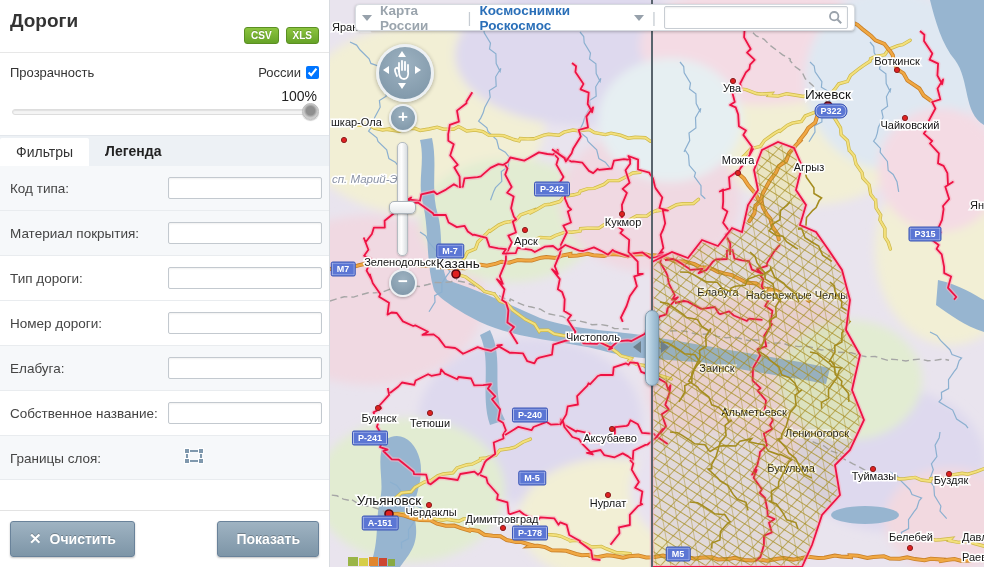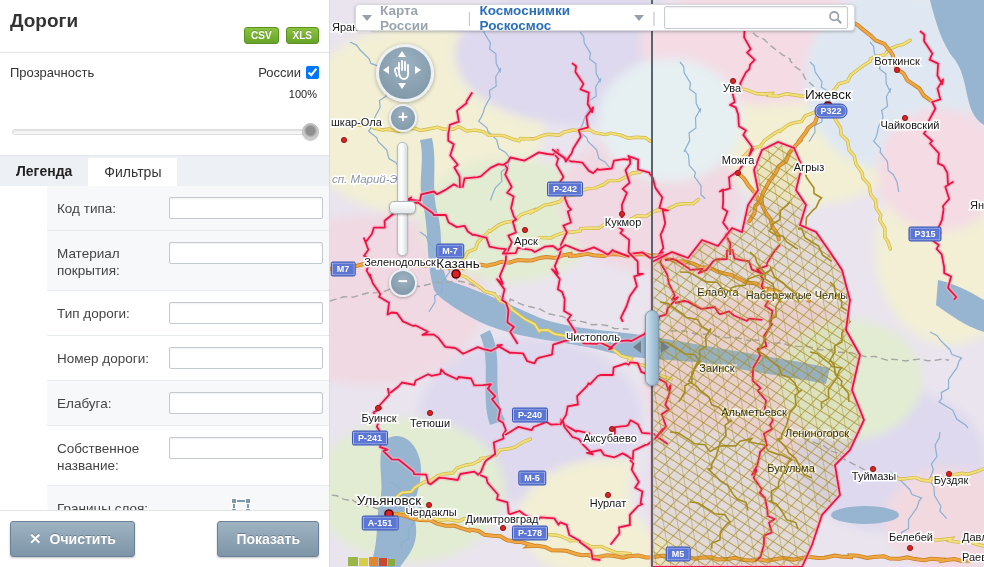--- a/index.html
+++ b/index.html
@@ -12,33 +12,33 @@
              padding:10px 10px 8px 10px;border-bottom:1px solid #e7e7e7;}
   .sb-title{font-size:19px;font-weight:bold;color:#333;line-height:22px;}
   .exports{display:flex;gap:7px;margin-top:17px;}
   .exp-btn{display:inline-block;padding:2px 6px;font-size:10px;font-weight:bold;color:#fff;
            background:linear-gradient(#8cc43f,#66a327);border:1px solid #5a8f22;border-radius:3px;
            text-shadow:0 -1px 0 rgba(0,0,0,.2);cursor:pointer;}
   .transp{padding:12px 10px 16px 10px;}
   .transp-row{display:flex;justify-content:space-between;align-items:center;font-size:13px;}
   .curtain{display:flex;align-items:center;gap:5px;}
   .curtain input{width:13px;height:13px;margin:0;}
-  .pct{text-align:right;font-size:11px;margin:8px 2px 24px 0;color:#222;}
+  .pct{text-align:right;font-size:14px;margin:8px 2px 0 0;color:#222;}
   .slider{position:relative;height:15px;margin:0 2px;}
   .slider .track{position:absolute;left:0;right:0;top:5px;height:4px;background:#f4f4f4;
                  border:1px solid #ddd;border-radius:3px;box-shadow:inset 0 1px 1px rgba(0,0,0,.08);}
   .slider .handle{position:absolute;right:-2px;top:-1px;width:15px;height:15px;border-radius:50%;
                   background:radial-gradient(circle at 50% 45%, #8f8f8f 0 38%, #c7c7c7 60%, #e9e9e9 100%);
                   border:1px solid #bbb;box-shadow:0 1px 1px rgba(0,0,0,.2);cursor:pointer;}
   .tabs{height:30px;background:#edf1f5;border-top:1px solid #e3e7ec;display:flex;align-items:flex-end;
         padding-left:0;}
   .tab{padding:0 16px;font-size:14px;line-height:30px;cursor:pointer;}
   .tab.inactive{font-weight:bold;color:#222;}
   .tab.active{background:#fff;height:28px;line-height:28px;color:#333;border-radius:2px 2px 0 0;}
-  .form{flex:1;overflow:hidden;background:#fff;margin-left:47px;}
+  .form{flex:1;overflow:hidden;background:#fff;}
   .frow{display:flex;align-items:flex-start;padding:11px 6px 11px 10px;border-bottom:1px solid #e9ecef;}
   .frow.alt{background:#f6f8fa;}
   .frow label{width:158px;font-size:13.5px;color:#444;padding-top:3px;line-height:17px;}
   .frow input{width:146px;height:18px;border:1px solid #c3c9cf;border-radius:2px;
               box-shadow:inset 0 1px 2px rgba(0,0,0,.06);outline:none;padding:1px 3px;}
   .extent-ic{margin-left:16px;margin-top:1px;}
   .sb-footer{height:56px;border-top:1px solid #e3e3e3;display:flex;align-items:center;
              justify-content:space-between;padding:0 10px;}
   .big-btn{background:linear-gradient(#9fb3c2,#7d95a7);border:1px solid #69829a;border-radius:3px;
            color:#fff;font-weight:bold;font-size:14px;padding:9px 18px;cursor:pointer;
@@ -124,22 +124,22 @@
         </span>
       </div>
       <div class="pct">100%</div>
       <div class="slider">
         <div class="track"></div>
         <div class="handle"></div>
       </div>
     </div>
 
     <div class="tabs">
+      <div class="tab active">Фильтры</div>
       <div class="tab inactive">Легенда</div>
-      <div class="tab active">Фильтры</div>
     </div>
 
     <div class="form">
       <div class="frow alt">
         <label>Код типа:</label>
         <input type="text" value="" style="">
       </div>
       <div class="frow alt">
         <label>Материал покрытия:</label>
         <input type="text" value="" style="">
@@ -430,21 +430,21 @@
     </svg>
 
     <div class="curtain-line" style="left:321px"></div>
     <div class="c-arrow left" style="left:303px;top:341px"></div>
     <div class="c-arrow right" style="left:331px;top:341px"></div>
     <div class="curtain-pill" style="left:315px;top:310px"></div>
 
     <div id="badges">
         <div class="badge" style="left: 13px; top: 269px;">М7</div>
         <div class="badge" style="left: 120px; top: 251px;">М-7</div>
-        <div class="badge" style="left: 235px; top: 189px;">Р-242</div>
+        <div class="badge" style="left: 222px; top: 189px;">Р-242</div>
         <div class="badge" style="left: 200px; top: 415px;">Р-240</div>
         <div class="badge" style="left: 40px; top: 438px;">Р-241</div>
         <div class="badge" style="left: 50px; top: 523px;">А-151</div>
         <div class="badge" style="left: 200px; top: 533px;">Р-178</div>
         <div class="badge" style="left: 202px; top: 478px;">М-5</div>
         <div class="badge" style="left: 501px; top: 111px; border-radius: 7px;">Р322</div>
         <div class="badge" style="left: 595px; top: 234px;">Р315</div>
         <div class="badge" style="left: 348px; top: 554px;">М5</div>
       </div>
 

